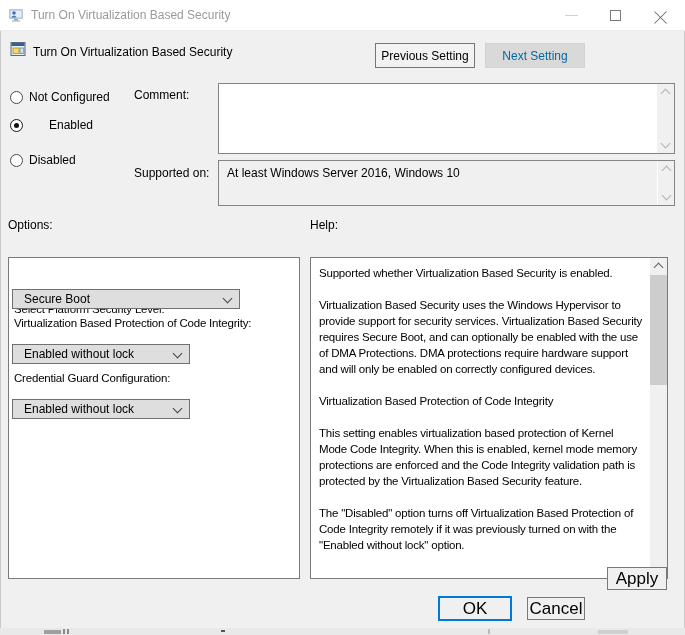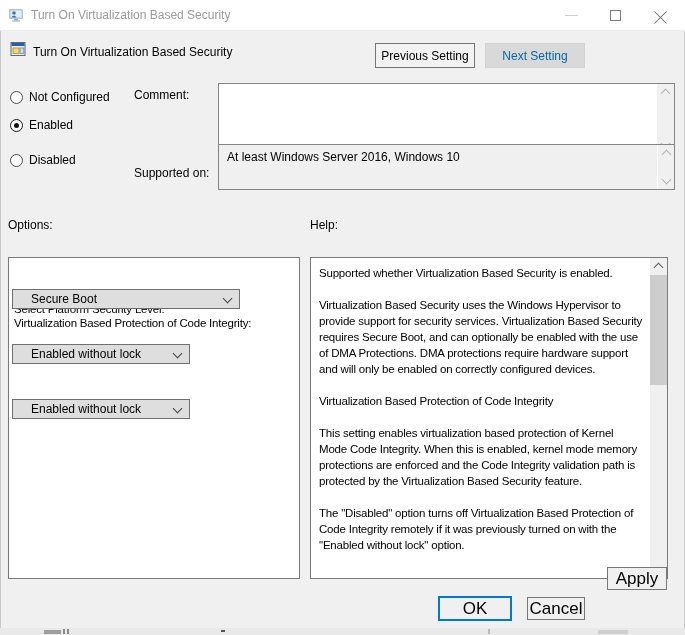--- a/index.html
+++ b/index.html
@@ -22,44 +22,44 @@
   .close-glyph::before,.close-glyph::after { content:""; position:absolute; left:6px; top:0; width:1px; height:17px; background:#6a6a6a; }
   .close-glyph::before { transform:rotate(45deg); } .close-glyph::after { transform:rotate(-45deg); }
   
   .setting-icon { position:absolute; left:10px; top:41px; width:16px; height:16px; }
   .setting-name { position:absolute; left:33px; top:45px; font-size:12px; white-space:nowrap; }
   .nav-btn { position:absolute; top:43px; width:100px; height:25px; display:flex; align-items:center; justify-content:center; font-size:12px; }
   .btn-prev { left:375px; background:#f2f2f2; border:1px solid #757575; color:#000; }
   .btn-next { left:485px; background:#d9d9d9; border:1px solid #d2d2d2; color:#0369a1; }
   
   .radio-row { position:absolute; left:10px; height:16px; display:flex; align-items:center; cursor:default; }
-  .r1 { top:89px; } .r2 { top:117px; } .r3 { top:152px; }
+  .r1 { top:89px; } .r2 { top:117px;gap:20px; } .r3 { top:152px; }
   .radio { width:13px; height:13px; border:1px solid #4a4a4a; border-radius:50%; background:#fff; position:relative; flex:0 0 auto; }
   .radio.selected { border-color:#1a1a1a; }
   .radio.selected::after { content:""; position:absolute; left:3px; top:3px; width:5px; height:5px; border-radius:50%; background:#111; }
   .radio-label { margin-left:6px; white-space:nowrap; }
   
   .field-label { position:absolute; left:134px; white-space:nowrap; }
   .lbl-comment { top:88px; } .lbl-supported { top:166px; }
   .comment-box { position:absolute; left:218px; top:83px; width:457px; height:71px; background:#fff; border:1px solid #848484; }
-  .supported-box { position:absolute; left:218px; top:144px; width:457px; height:46px; background:#f0f0f0; border:1px solid #848484; }
+  .supported-box { position:absolute; left:218px; top:160px; width:457px; height:46px; background:#f0f0f0; border:1px solid #848484; }
   .supported-text { position:absolute; left:8px; top:5px; right:24px; }
   .scrollcol { position:absolute; right:0; top:0; bottom:0; width:17px; background:#f0f0f0; }
   .scrollcol.sep { border-left:1px solid #fff; }
   .chev { position:absolute; left:5px; width:7px; height:7px; border:solid #b3b3b3; border-width:1.5px 0 0 1.5px; }
   .chev.up { top:6px; transform:rotate(45deg); }
   .chev.down { bottom:6px; transform:rotate(225deg); }
   .chev.dark { border-color:#606060; }
   
   .sect-label { position:absolute; top:218px; white-space:nowrap; }
   .lbl-options { left:8px; } .lbl-help { left:310px; }
   .options-panel { position:absolute; left:8px; top:257px; width:292px; height:322px; background:#fff; border:1px solid #7a7a7a; }
   .opt-label { position:absolute; left:5px; font-size:11.5px; letter-spacing:-0.2px; white-space:nowrap; }
   .ol1 { top:9px;margin-top:36px; } .ol2 { top:59px; } .ol3 { top:114px; }
-  .dropdown { position:absolute; left:3px; height:20px; background:#dedede; border:1px solid #707070; display:flex; align-items:center; padding-left:18px; cursor:default; }
+  .dropdown { position:absolute; left:3px; height:20px; background:#dedede; border:1px solid #707070; display:flex; align-items:center; padding-left:11px; cursor:default; }
   .dd1 { top:31px; width:228px; } .dd2 { top:86px; width:178px; } .dd3 { top:141px; width:178px; }
   .dd-value { font-size:12px; white-space:nowrap; }
   .dd-chev { position:absolute; right:8px; top:5px; width:7px; height:7px; border:solid #444; border-width:1.5px 0 0 1.5px; transform:rotate(225deg); }
   .help-panel { position:absolute; left:310px; top:257px; width:358px; height:322px; background:#fff; border:1px solid #7a7a7a; }
   .help-content { position:absolute; left:8px; top:7px; right:24px; bottom:2px; overflow:hidden;
                   font-size:11.5px; letter-spacing:-0.2px; line-height:16px; }
   .help-content p { margin:0 0 16px 0; }
   .help-scroll { position:absolute; right:0; top:0; bottom:0; width:17px; background:#f0f0f0; }
   .thumb { position:absolute; left:0; top:17px; width:17px; height:110px; background:#cdcdcd; }
   
@@ -155,20 +155,21 @@
     <span class="opt-label ol1">Select Platform Security Level:</span>
     <div class="dropdown dd1">
       <span class="dd-value">Secure Boot</span>
       <i class="dd-chev"></i>
     </div>
     <span class="opt-label ol2">Virtualization Based Protection of Code Integrity:</span>
     <div class="dropdown dd2">
       <span class="dd-value">Enabled without lock</span>
       <i class="dd-chev"></i>
     </div>
+    <span class="opt-label ol3">Credential Guard Configuration:</span>
     <div class="dropdown dd3">
       <span class="dd-value">Enabled without lock</span>
       <i class="dd-chev"></i>
     </div>
   </div>
 
   <div class="help-panel">
     <div class="help-content">
       <p>Supported whether Virtualization Based Security is enabled.</p>
       <p>Virtualization Based Security uses the Windows Hypervisor to provide support for security services. Virtualization Based Security requires Secure Boot, and can optionally be enabled with the use of DMA Protections. DMA protections require hardware support and will only be enabled on correctly configured devices.</p>

